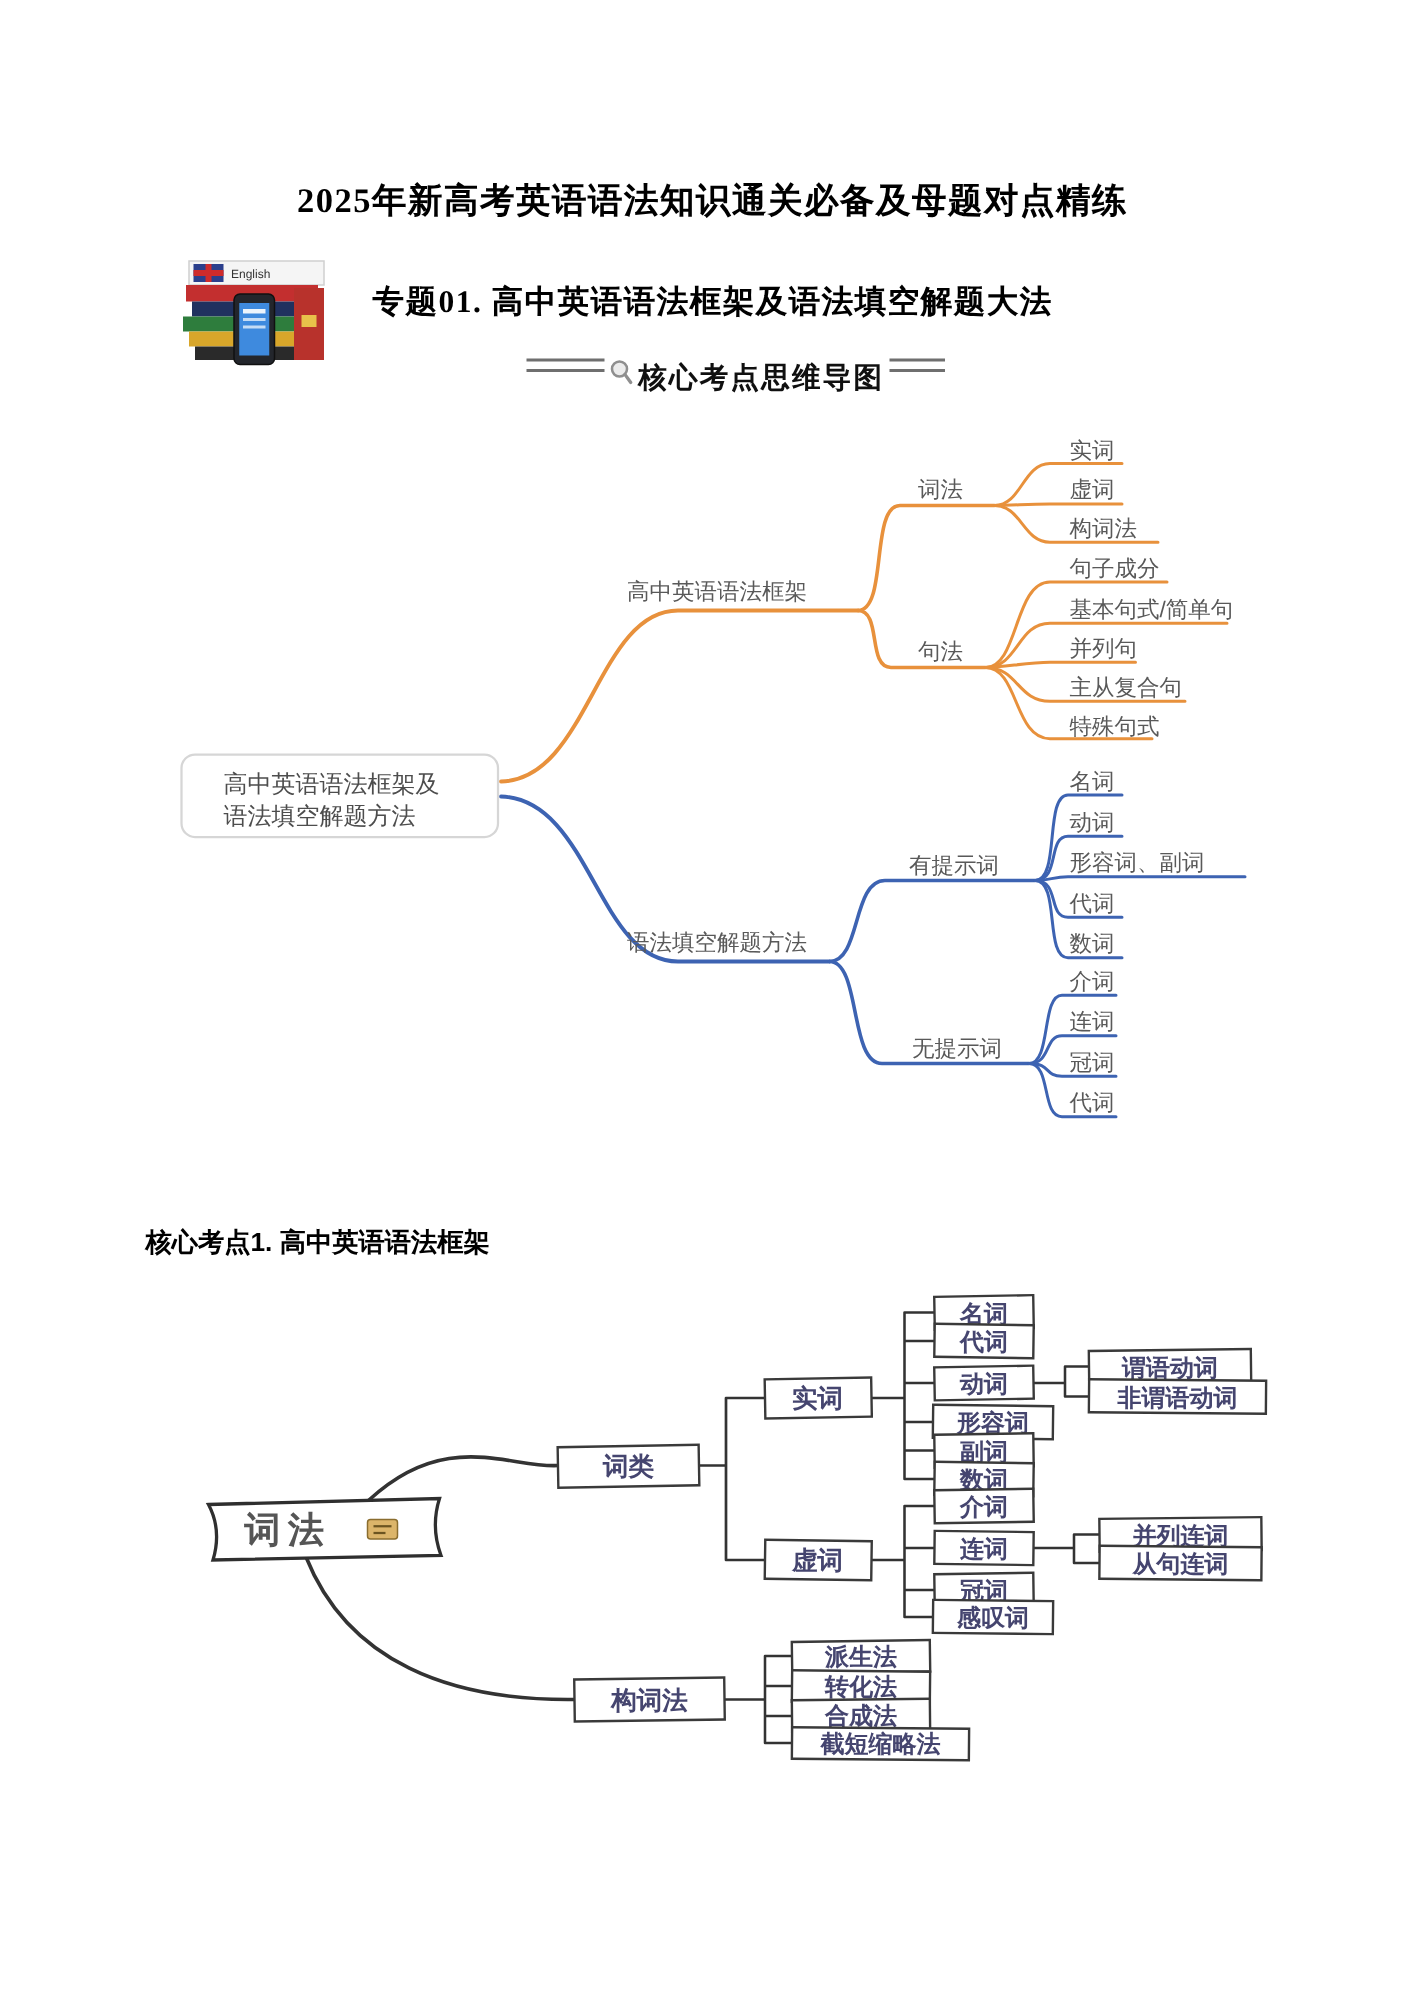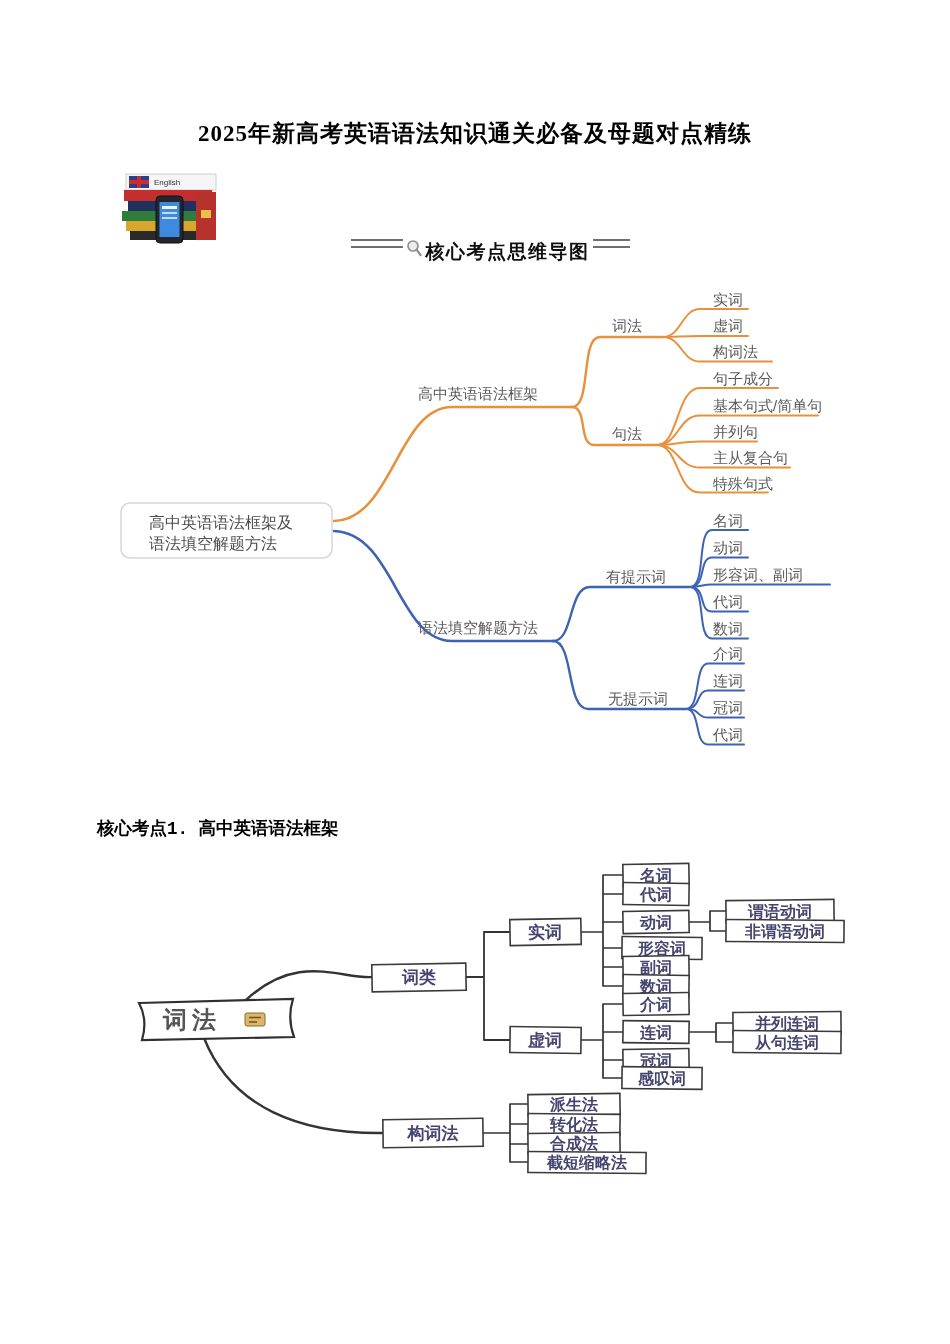--- a/index.html
+++ b/index.html
@@ -12,21 +12,21 @@
         font-family:"Liberation Serif","DejaVu Serif",serif;font-weight:bold;
         font-size:21px;color:#000;letter-spacing:1px;}
   .books{position:absolute;left:120px;top:170px;}
   .sec-header{position:absolute;left:0;width:100%;display:flex;
         justify-content:center;gap:3px;padding-left:15px;}
   .sec-header .title{font-weight:bold;font-size:19px;color:#101010;letter-spacing:1.5px;}
   .dline{display:inline-block;height:5px;border-top:2px solid #6f6f6f;border-bottom:2px solid #6f6f6f;}
   .dline.l{width:52px;}
   .dline.r{width:37px;}
   .key-heading{position:absolute;left:97px;top:816px;
-        font-family:Liberation Mono, monospace;font-weight:bold;
+        font-family:Liberation Sans, sans-serif;font-weight:bold;
         font-size:17.5px;color:#000;}
   svg text{font-family:"Liberation Sans","DejaVu Sans",sans-serif;}
   .mm1-label{fill:#595959;font-size:15px;}
   .mm1-root-text{fill:#4d4d4d;font-size:16px;}
   .mm2-box{fill:#ffffff;stroke:#3a3a3a;stroke-width:1.6;}
   .mm2-text{fill:#45456f;font-size:16px;font-weight:bold;}
   .mm2-mid{fill:#45456f;font-size:17px;font-weight:bold;}
 </style>
 </head>
 <body>
@@ -48,20 +48,21 @@
     <rect x="10" y="61" width="80" height="9" fill="#2a2a2a"></rect>
     <rect x="76" y="22" width="20" height="48" fill="#b8322c"></rect>
     <rect x="81" y="40" width="10" height="8" fill="#e8c14a"></rect>
     <rect x="36" y="26" width="27" height="47" rx="4" fill="#23262c" stroke="#101010"></rect>
     <rect x="39.5" y="32" width="20" height="35" fill="#3e8ade"></rect>
     <rect x="42" y="36" width="15" height="3" fill="#ffffff" opacity="0.9"></rect>
     <rect x="42" y="42" width="15" height="2" fill="#ffffff" opacity="0.7"></rect>
     <rect x="42" y="47" width="15" height="2" fill="#ffffff" opacity="0.7"></rect>
   </svg>
 
+  <div class="topic-title">专题01. 高中英语语法框架及语法填空解题大法</div>
 
   <div class="sec-header" style="top:239px;">
     <span class="dline l"></span>
     <svg width="17" height="19" viewBox="0 0 17 19">
       <circle cx="7" cy="7" r="5" fill="#ececec" stroke="#8f8f8f" stroke-width="1.7"></circle>
       <line x1="10.6" y1="10.6" x2="14.5" y2="16" stroke="#8f8f8f" stroke-width="2.2" stroke-linecap="round"></line>
     </svg>
     <span class="title">核心考点思维导图</span>
     <span class="dline r"></span>
   </div>

